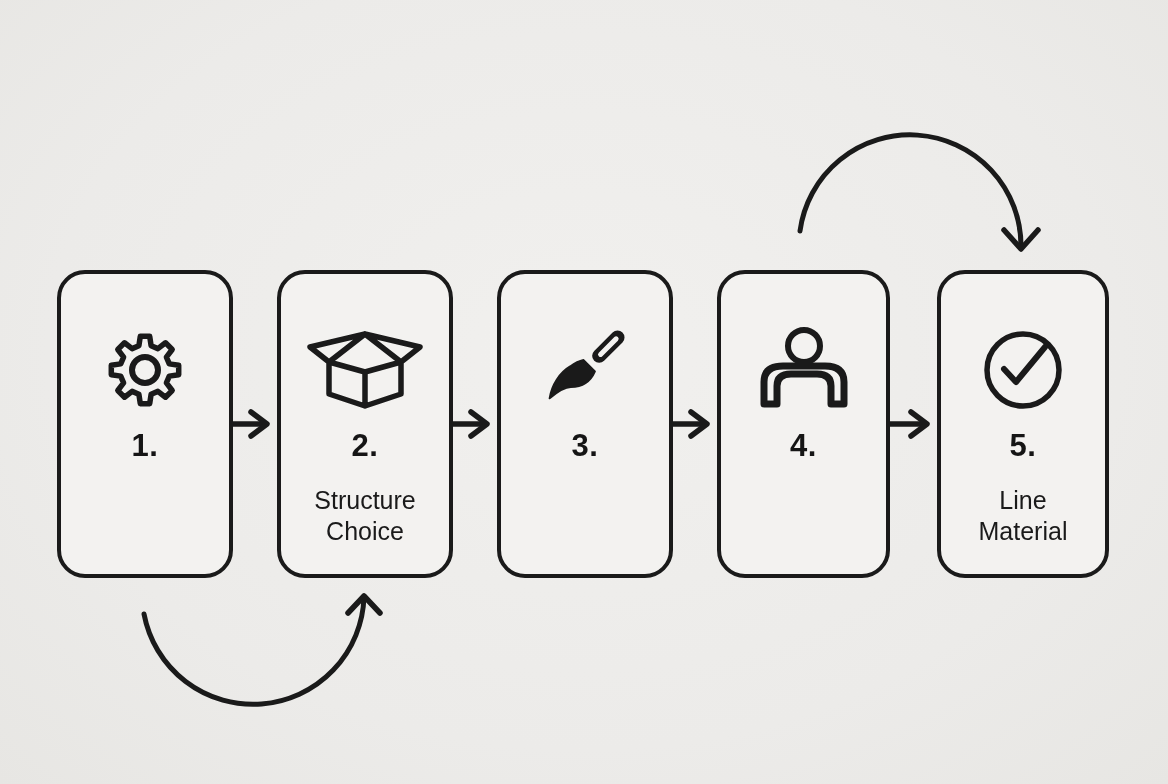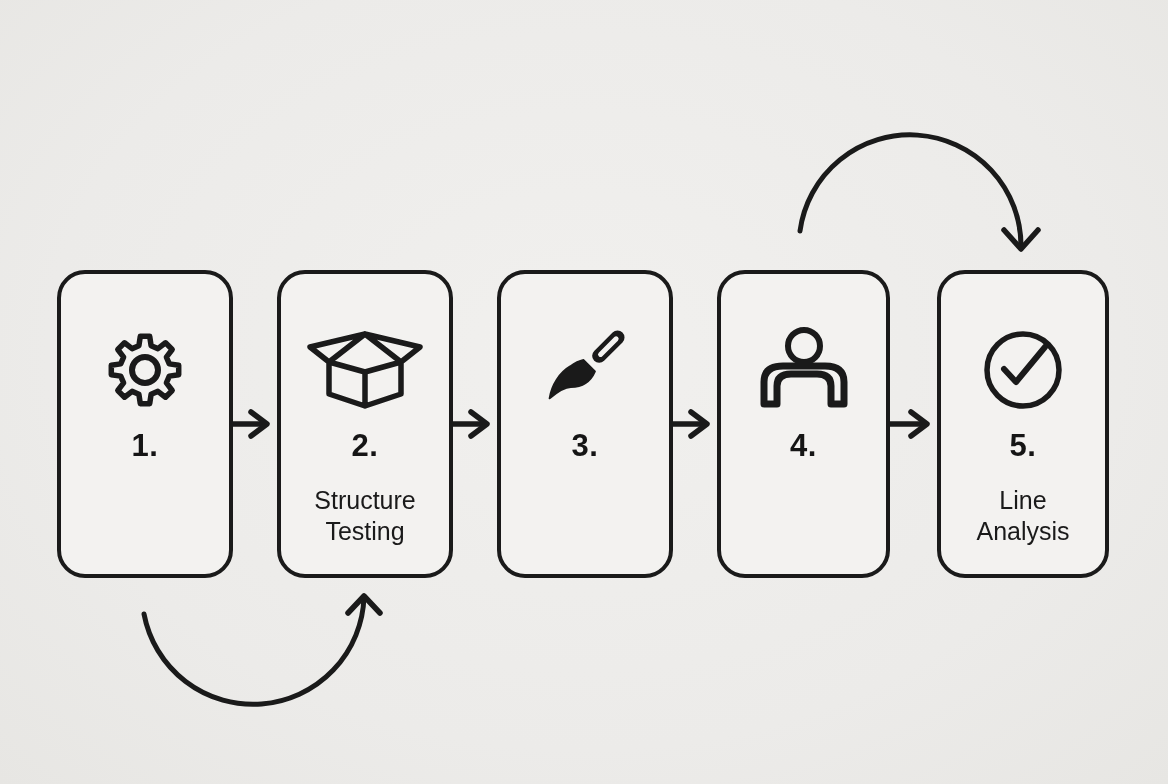--- a/index.html
+++ b/index.html
@@ -89,21 +89,21 @@
     </svg>
     <div class="num">1.</div>
   </div>
 
   <div class="card" style="left:277px;width:176px">
     <svg class="icon" viewBox="-60 -60 120 120">
       <path class="stroke" stroke-width="5.5" d="M 0 -36 L -55 -23 L -36 -8 L 0 -36 L 55 -23 L 36 -8 L 0 -36 M -36 -8 L 0 2 L 36 -8 M -36 -8 L -36 24 L 0 36 L 36 24 L 36 -8 M 0 2 L 0 36"></path>
     </svg>
     <div class="num">2.</div>
     <div class="title">Structure
-Testing</div>
+Choice</div>
   </div>
 
   <div class="card" style="left:497px;width:176px">
     <svg class="icon" viewBox="-60 -60 120 120">
       <g transform="rotate(45)">
         <line x1="0" y1="-46" x2="0" y2="-20" stroke="#1a1a1a" stroke-width="14" stroke-linecap="round"></line>
         <line x1="0" y1="-44" x2="0" y2="-22" stroke="#f3f2f0" stroke-width="5" stroke-linecap="round"></line>
         <path d="M -8 -6 L 8 -6 C 12 4 10 14 2 22 C -2 26 -4 32 -5 45 C -13 34 -16 20 -13 8 C -12 2 -10 -3 -8 -6 Z" fill="#1a1a1a" stroke="#1a1a1a" stroke-width="2" stroke-linejoin="round"></path>
       </g>
     </svg>
@@ -118,16 +118,16 @@
     <div class="num">4.</div>
   </div>
 
   <div class="card" style="left:937px;width:172px">
     <svg class="icon" viewBox="-60 -60 120 120">
       <circle class="stroke" stroke-width="5.5" r="36"></circle>
       <path class="stroke" stroke-width="6" d="M -19 -1 L -7 12 L 22 -23"></path>
     </svg>
     <div class="num">5.</div>
     <div class="title">Line
-Analysis</div>
+Material</div>
   </div>
 
 </div>
 
 </body></html>

